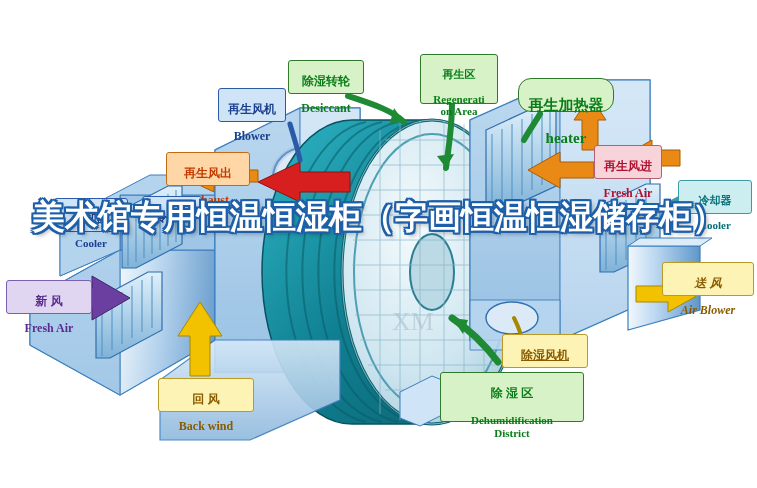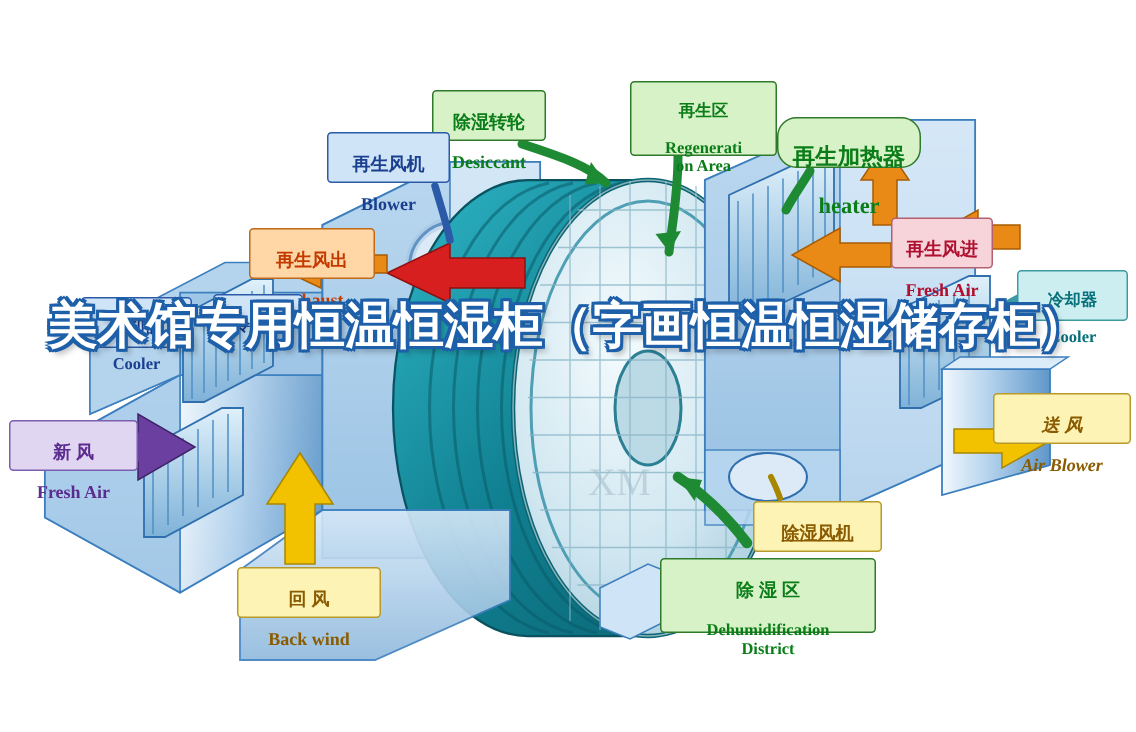--- a/index.html
+++ b/index.html
@@ -241,27 +241,27 @@
     </g>
 
     <text x="392" y="330" font-family="Liberation Serif, serif" font-size="26" fill="#9fb9c6" opacity=".5">XM</text>
   </svg>
 
   <div class="lbl sty-green" style="left:288px;top:60px;width:76px;height:34px;font-size:12px;">
     <span class="cn">除湿转轮</span>
     <span class="en">Desiccant</span>
   </div>
 
-  <div class="lbl sty-green" style="left:420px;top:54px;width:98px;height:50px;font-size:11px;">
+  <div class="lbl sty-green" style="left:420px;top:54px;width:78px;height:50px;font-size:11px;">
     <span class="cn">再生区</span>
     <span class="en">Regenerati
 on Area</span>
   </div>
 
-  <div class="lbl sty-blue" style="left:218px;top:88px;width:82px;height:34px;font-size:12px;">
+  <div class="lbl sty-blue" style="left:218px;top:88px;width:68px;height:34px;font-size:12px;">
     <span class="cn">再生风机</span>
     <span class="en">Blower</span>
   </div>
 
   <div class="lbl sty-green" style="left:518px;top:78px;width:96px;height:34px;font-size:15px;border-radius:13px;">
     <span class="cn">再生加热器</span>
     <span class="en">heater</span>
   </div>
 
   <div class="lbl sty-orange" style="left:166px;top:152px;width:84px;height:34px;font-size:12px;">

